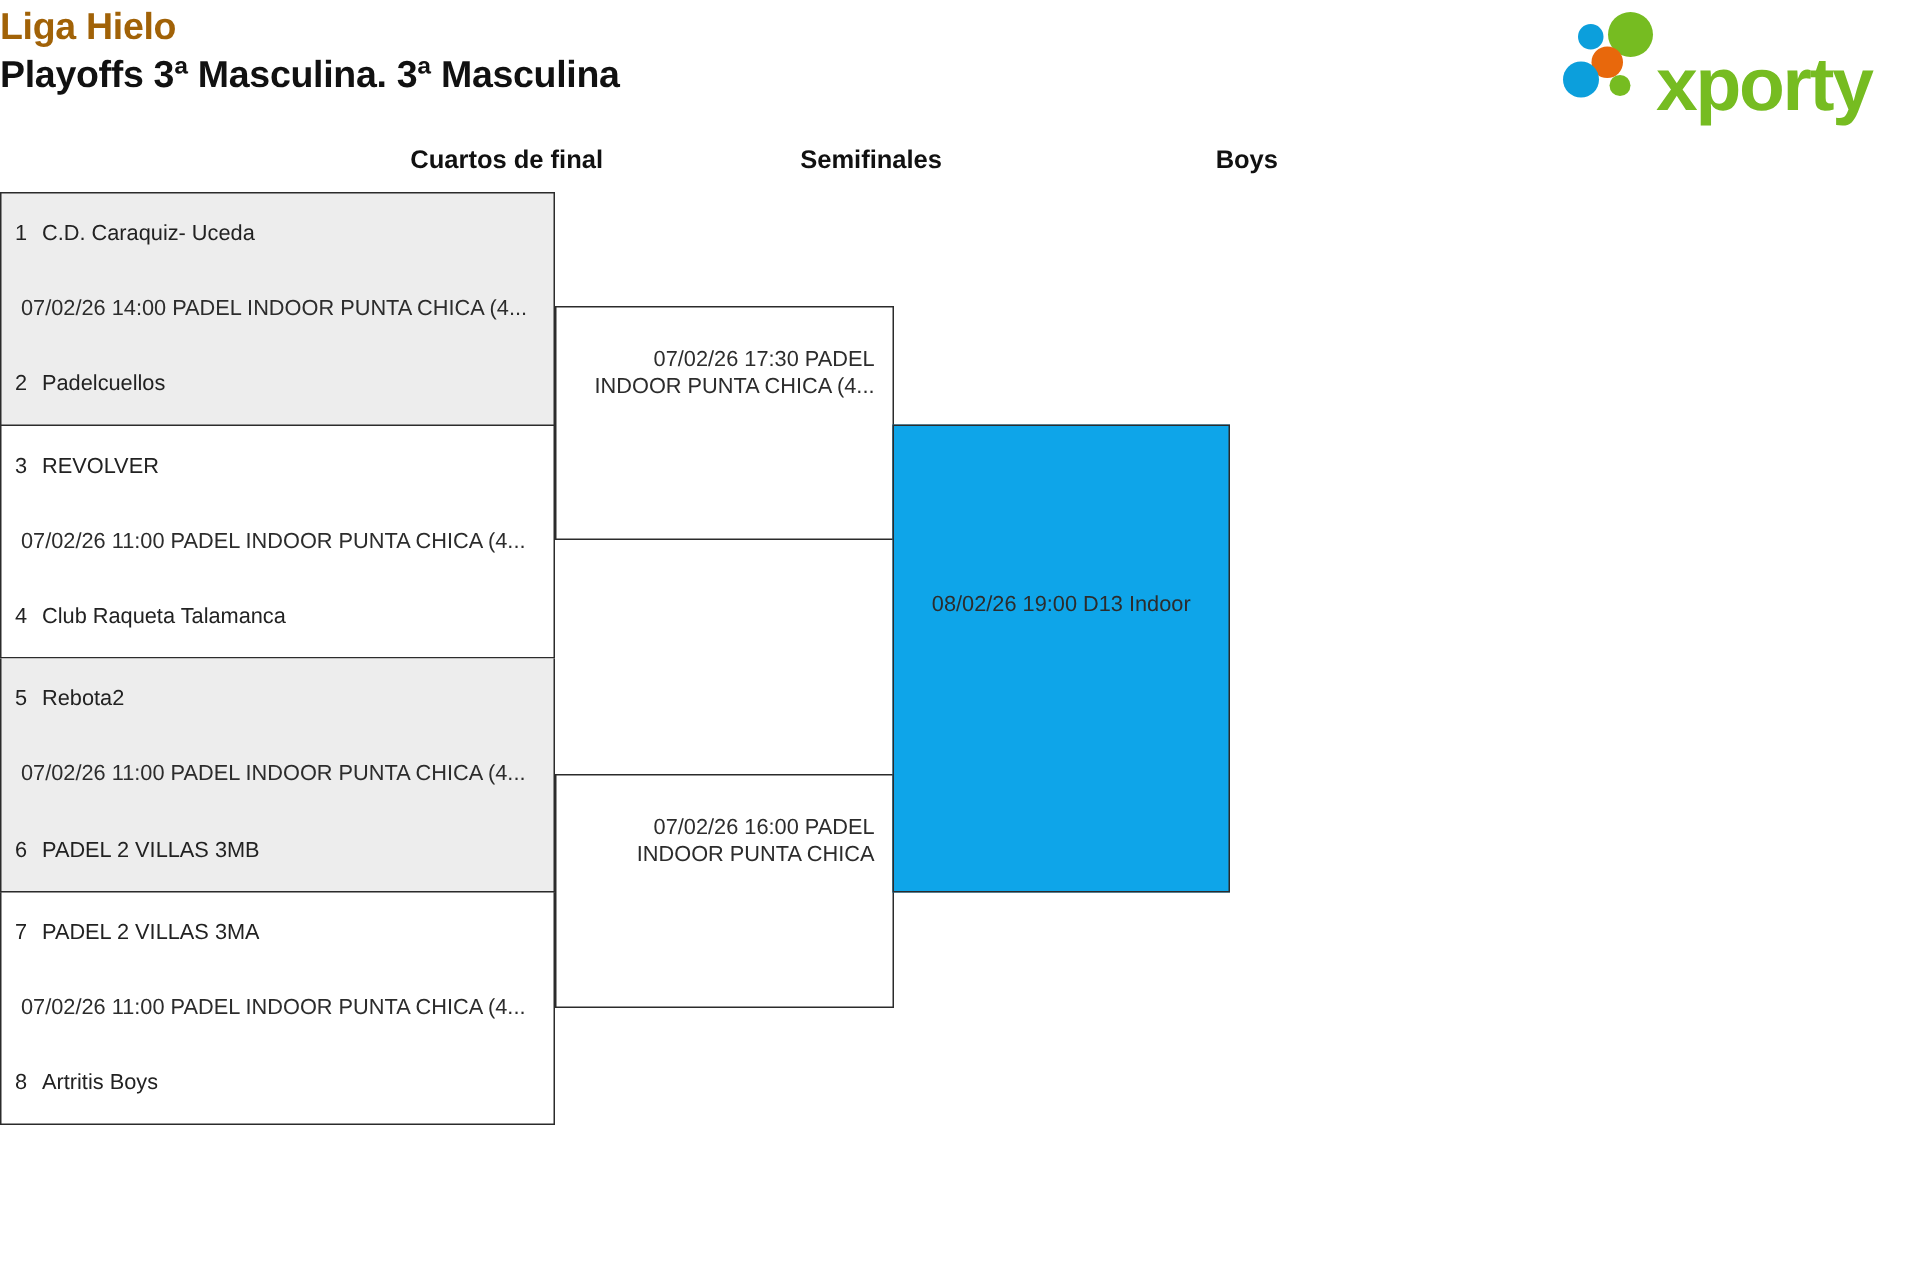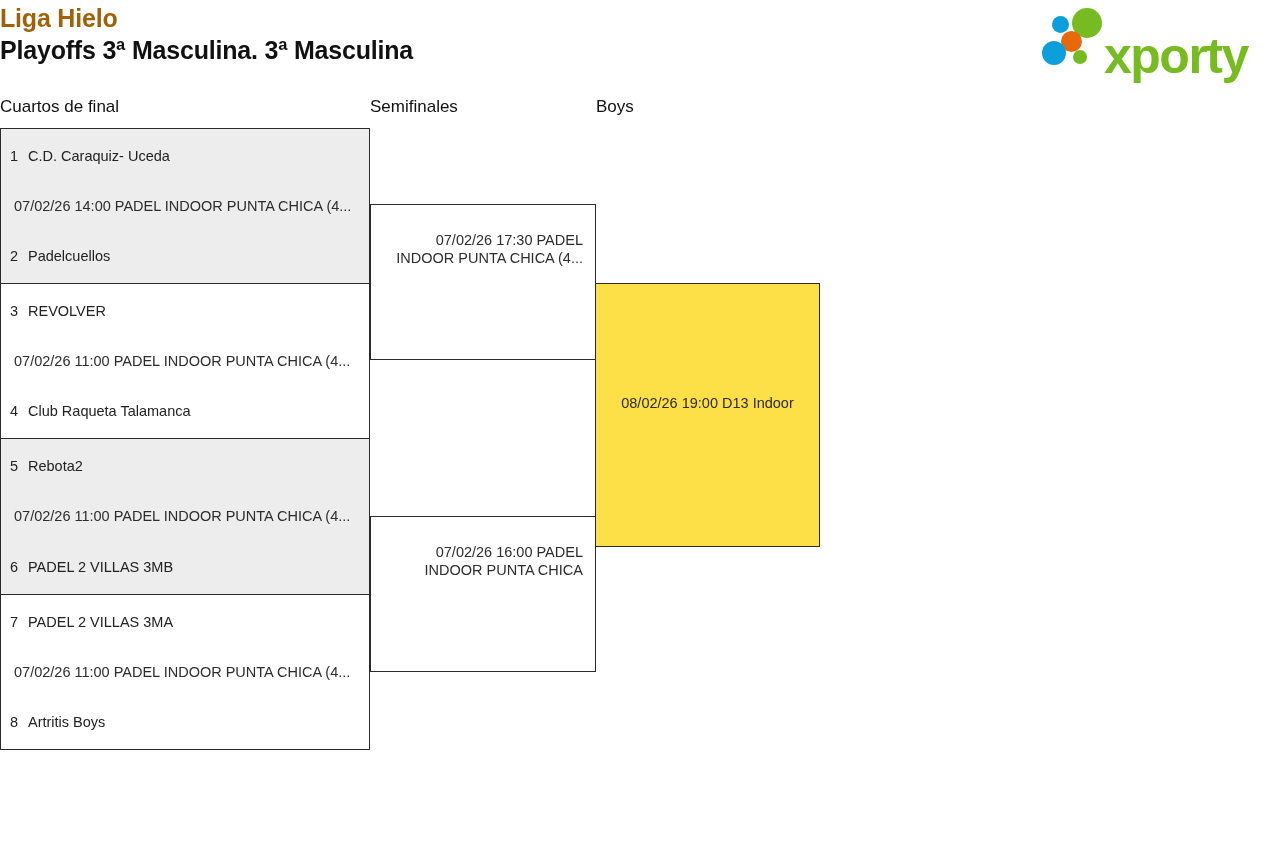--- a/index.html
+++ b/index.html
@@ -33,22 +33,22 @@
   .dot-d { left: 0px;   top: 33px; width: 24px; height: 24px; background: #0c9fdc; }
   .dot-e { left: 31px;  top: 42px; width: 14px; height: 14px; background: #76bc21; }
   .logo-text {
     position: absolute; left: 62px; top: 2px;
     font-size: 50px; font-weight: bold; color: #76bc21;
     letter-spacing: -1.5px; line-height: 60px; margin-top: 20px;
   }
 
   
   .round-head {
-    position: absolute; font-size: 17px; font-weight: normal;
-    color: #111111; line-height: 22px; text-align: left; white-space: nowrap;
+    position: absolute; font-size: 17px; font-weight: bold;
+    color: #111111; line-height: 22px; text-align: right; white-space: nowrap; margin-left: 32px;
   }
   .rh-qf   { left: 0px;   top: 96px; width: 370px; }
   .rh-sf   { left: 370px; top: 96px; width: 226px; }
   .rh-f    { left: 596px; top: 96px; width: 224px; }
 
   
   .bracket { position: absolute; left: 0; top: 128px; width: 880px; height: 640px; }
 
   .qf-col { position: absolute; left: 0; top: 0; width: 370px; }
   .qf-box {
@@ -81,22 +81,22 @@
   }
   .sf-1 { top: 76px;  height: 156px; }
   .sf-2 { top: 388px; height: 156px; }
   .sf-text {
     position: absolute; left: 12px; right: 12px; top: 26px;
     font-size: 14.5px; line-height: 18px; color: #2c2c2c; text-align: right;
   }
 
   
   .f-box {
-    position: absolute; left: 595px; top: 155px; width: 225px; height: 264px;
-    border: 1px solid #2b2b2b; background: #fde047;
+    position: absolute; left: 595px; top: 155px; width: 225px; height: 312px;
+    border: 1px solid #2b2b2b; background: #0ea5e9;
   }
   .f-text {
     position: absolute; left: 10px; right: 10px; top: 110px;
     font-size: 14.5px; line-height: 18px; color: #2c2c2c; text-align: center;
   }
 </style>
 </head>
 <body>
 
 <div id="root">

